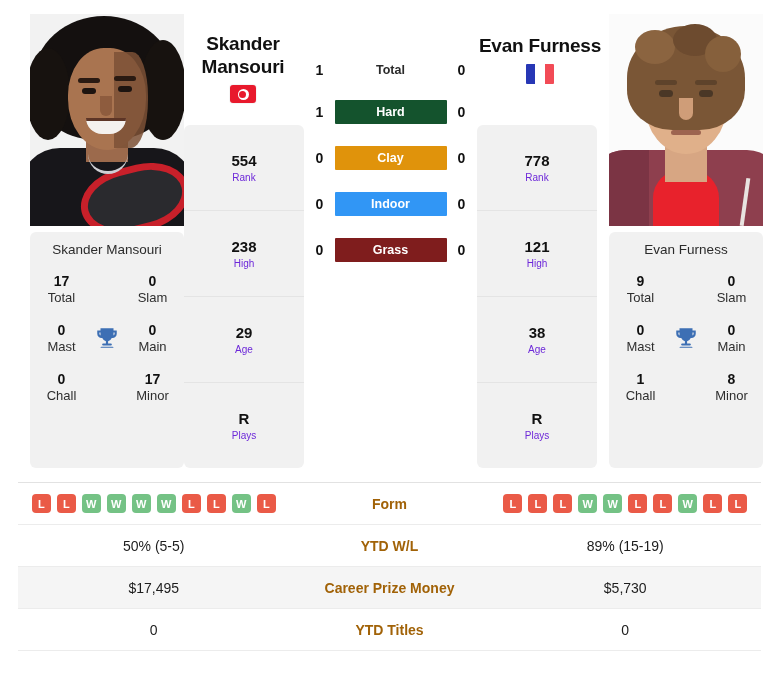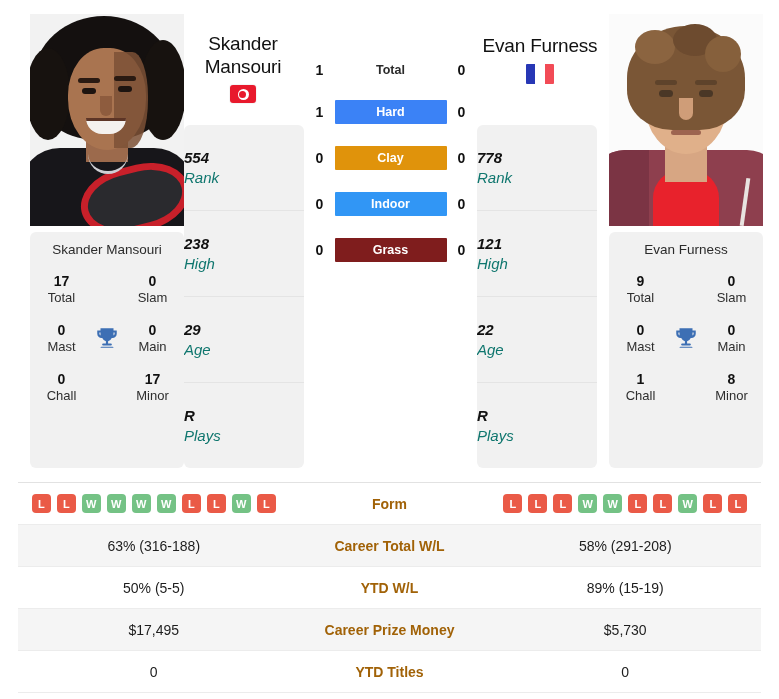--- a/index.html
+++ b/index.html
@@ -171,28 +171,27 @@
     flex: 0 0 120px;
     background: #f1f1f1;
     border-radius: 6px;
     margin-top: 111px;
     overflow: hidden;
   }
   .rank-cell {
     height: 85px;
     display: flex;
     flex-direction: column;
-    align-items: flex-start;
+    align-items: center;
     justify-content: center;
     border-bottom: 1px solid #e4e4e4;
-    font-style: italic;
   }
   .rank-cell:last-child { border-bottom: none; }
   .rank-cell .v { font-size: 15px; font-weight: bold; color: #111; line-height:1.3; }
-  .rank-cell .k { font-size: 15px; color: #0f766e; line-height:1.3; }
+  .rank-cell .k { font-size: 10px; color: #6d28d9; line-height:1.3; }
 
   
   .center-col {
     flex: 1 1 auto;
     padding-top: 48px;
     display: flex;
     flex-direction: column;
     gap: 22px;
     align-items: center;
   }
@@ -237,21 +236,21 @@
   }
   .name-block {
     position: absolute;
     text-align: center;
     width: 180px;
   }
   .name-block.left { left: 153px; top: 18px; }
   .name-block.right { left: 450px; top: 20px; }
   .name-text {
     font-size: 19px;
-    font-weight: normal;
+    font-weight: bold;
     color: #111;
     line-height: 1.22;
     letter-spacing: -0.2px;
   }
   .flag-wrap { margin-top: 7px; display: flex; justify-content: center; }
 
   .flag-tn {
     width: 26px; height: 18px; background: #e8192c;
     border-radius: 3px; position: relative;
     box-shadow: 0 0 0 1px rgba(0,0,0,.04);
@@ -425,21 +424,21 @@
     </div>
 
     <div class="center-col" id="h2h-col">
         <div class="h2h-row">
           <div class="h2h-score">1</div>
           <div class="h2h-label-plain">Total</div>
           <div class="h2h-score">0</div>
         </div>
         <div class="h2h-row">
           <div class="h2h-score">1</div>
-          <div class="h2h-badge" style="background: #3b82f6;">Hard</div>
+          <div class="h2h-badge" style="background: #14532d;">Hard</div>
           <div class="h2h-score">0</div>
         </div>
         <div class="h2h-row">
           <div class="h2h-score">0</div>
           <div class="h2h-badge" style="background: rgb(224, 147, 11);">Clay</div>
           <div class="h2h-score">0</div>
         </div>
         <div class="h2h-row">
           <div class="h2h-score">0</div>
           <div class="h2h-badge" style="background: rgb(49, 150, 245);">Indoor</div>
@@ -455,21 +454,21 @@
     <div class="rank-card">
       <div class="rank-cell">
         <div class="v">778</div>
         <div class="k">Rank</div>
       </div>
       <div class="rank-cell">
         <div class="v">121</div>
         <div class="k">High</div>
       </div>
       <div class="rank-cell">
-        <div class="v">22</div>
+        <div class="v">38</div>
         <div class="k">Age</div>
       </div>
       <div class="rank-cell">
         <div class="v">R</div>
         <div class="k">Plays</div>
       </div>
     </div>
 
     <div class="player-col">
       <div class="photo photo-r">
@@ -562,25 +561,20 @@
             <span class="form-chip w">W</span>
             <span class="form-chip w">W</span>
             <span class="form-chip l">L</span>
             <span class="form-chip l">L</span>
             <span class="form-chip w">W</span>
             <span class="form-chip l">L</span>
             <span class="form-chip l">L</span>
           </div>
         </div>
       </div>
-      <div class="cmp-row alt">
-        <div class="side">63% (316-188)</div>
-        <div class="mid">Career Total W/L</div>
-        <div class="side">58% (291-208)</div>
-      </div>
       <div class="cmp-row">
         <div class="side">50% (5-5)</div>
         <div class="mid">YTD W/L</div>
         <div class="side">89% (15-19)</div>
       </div>
       <div class="cmp-row alt">
         <div class="side">$17,495</div>
         <div class="mid">Career Prize Money</div>
         <div class="side">$5,730</div>
       </div>

